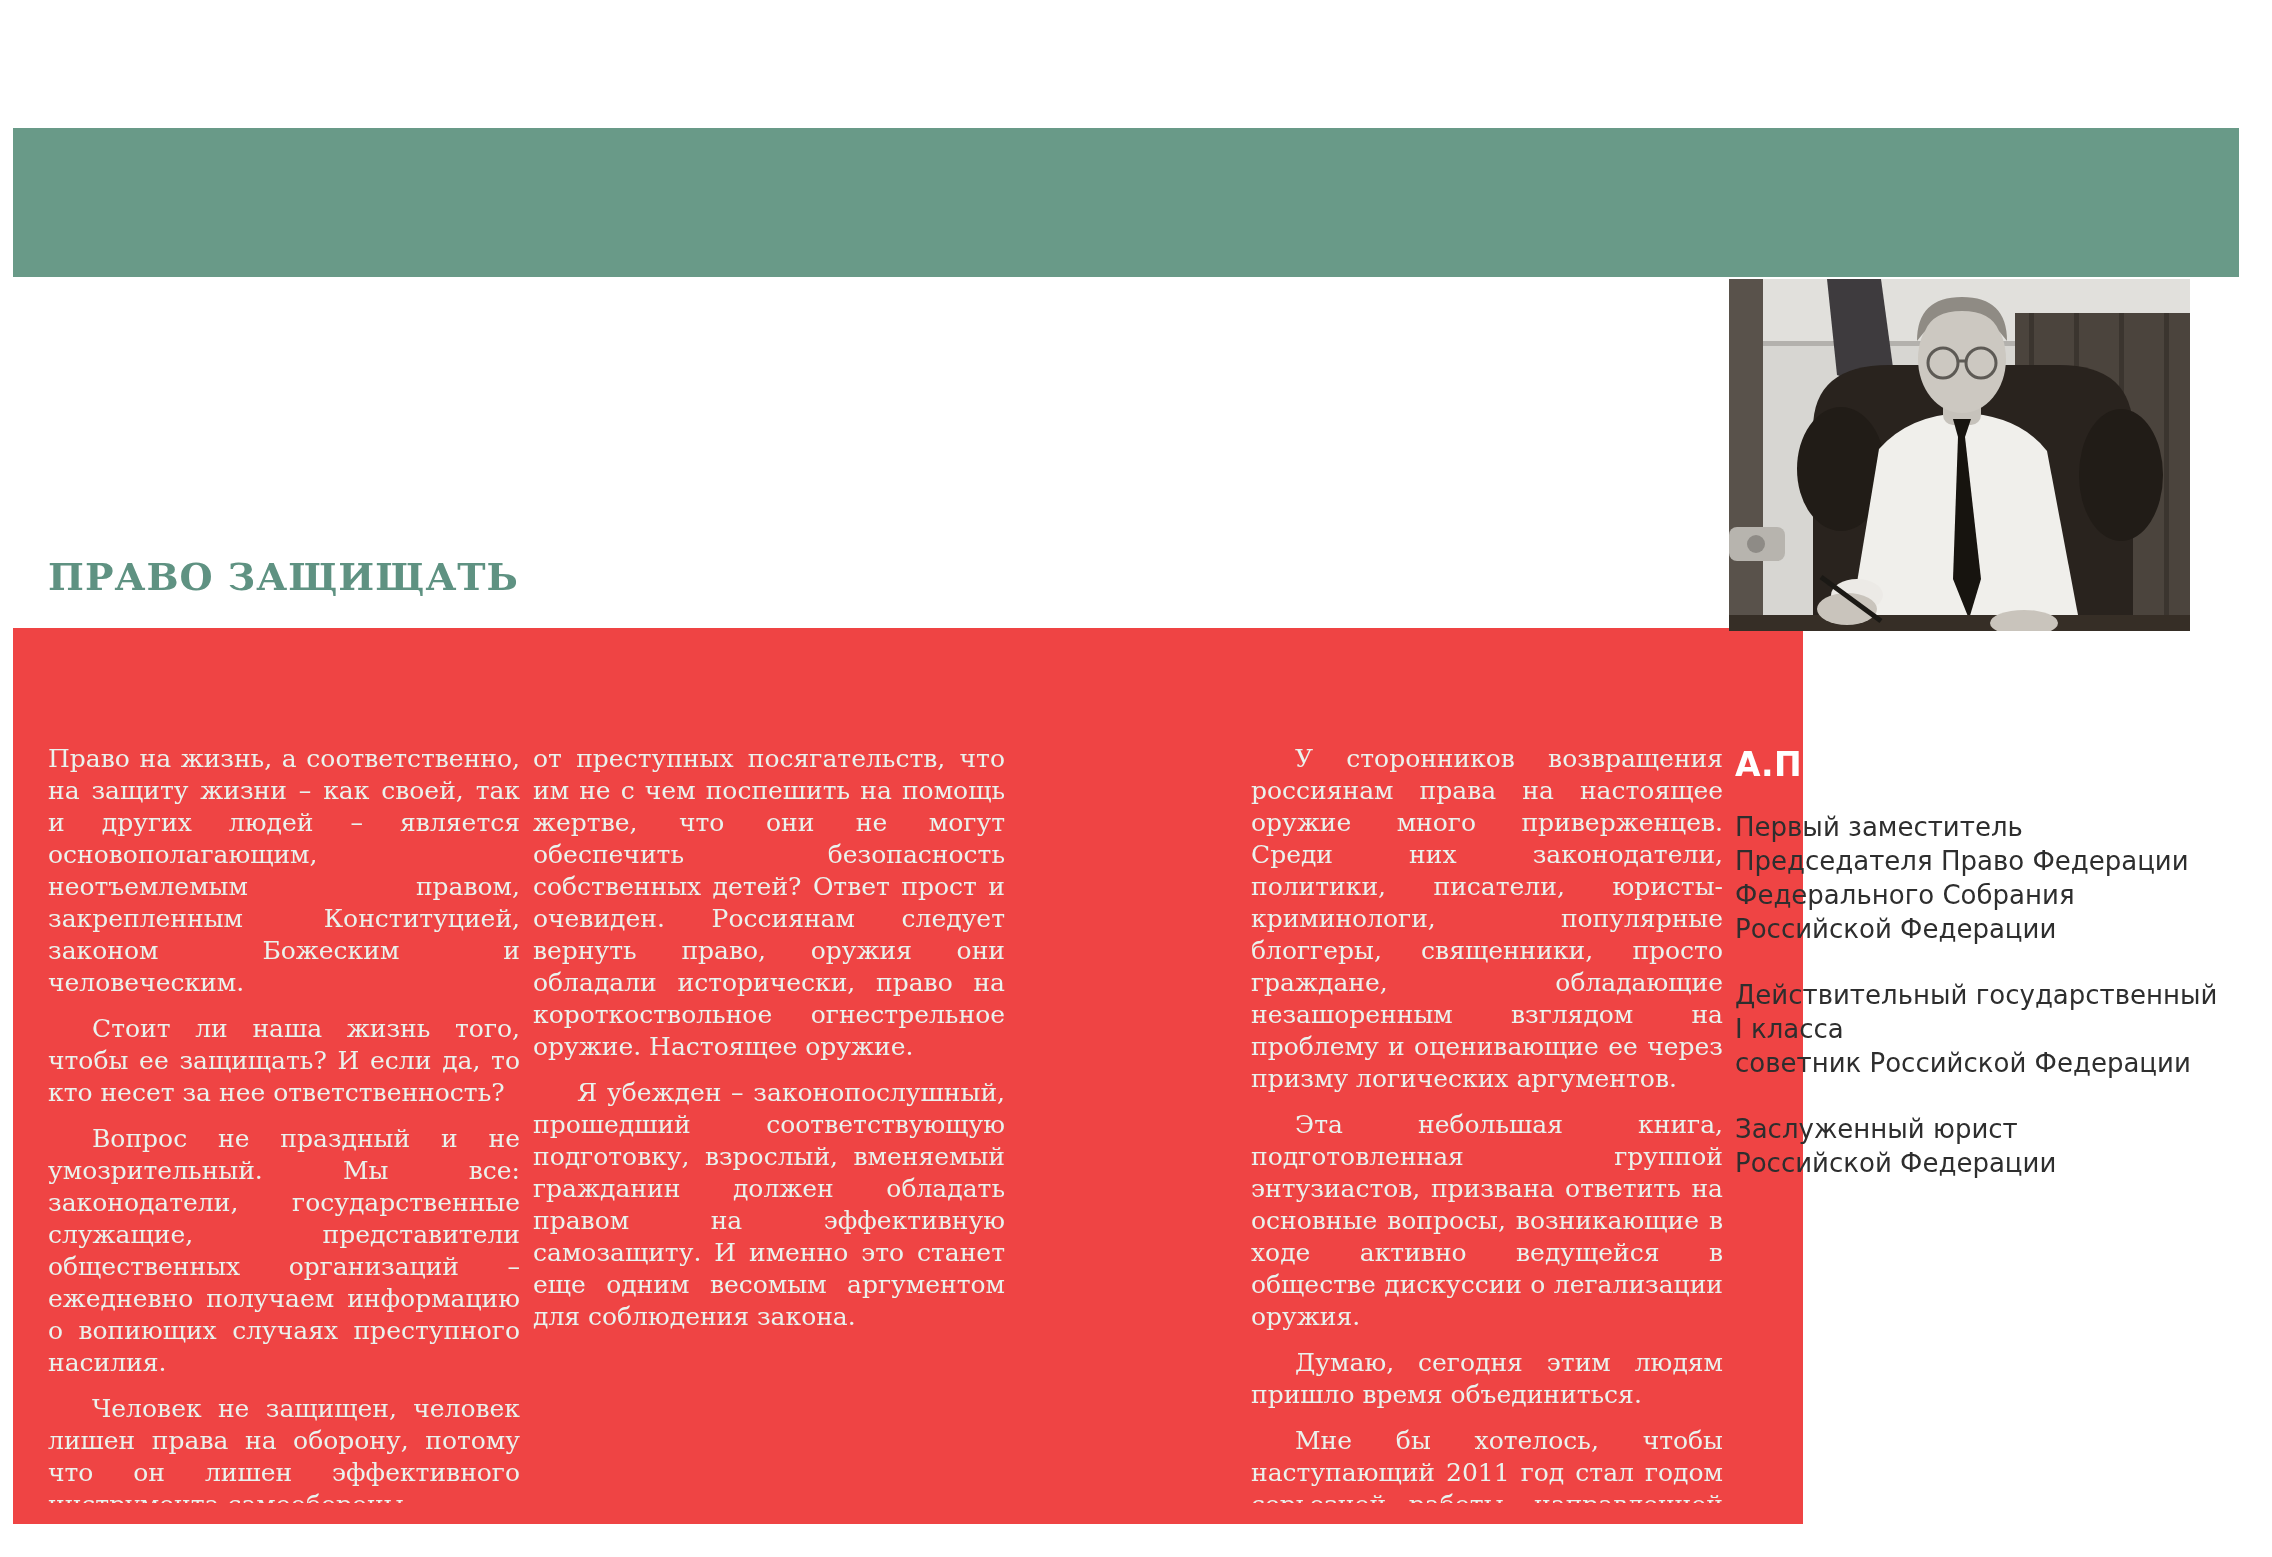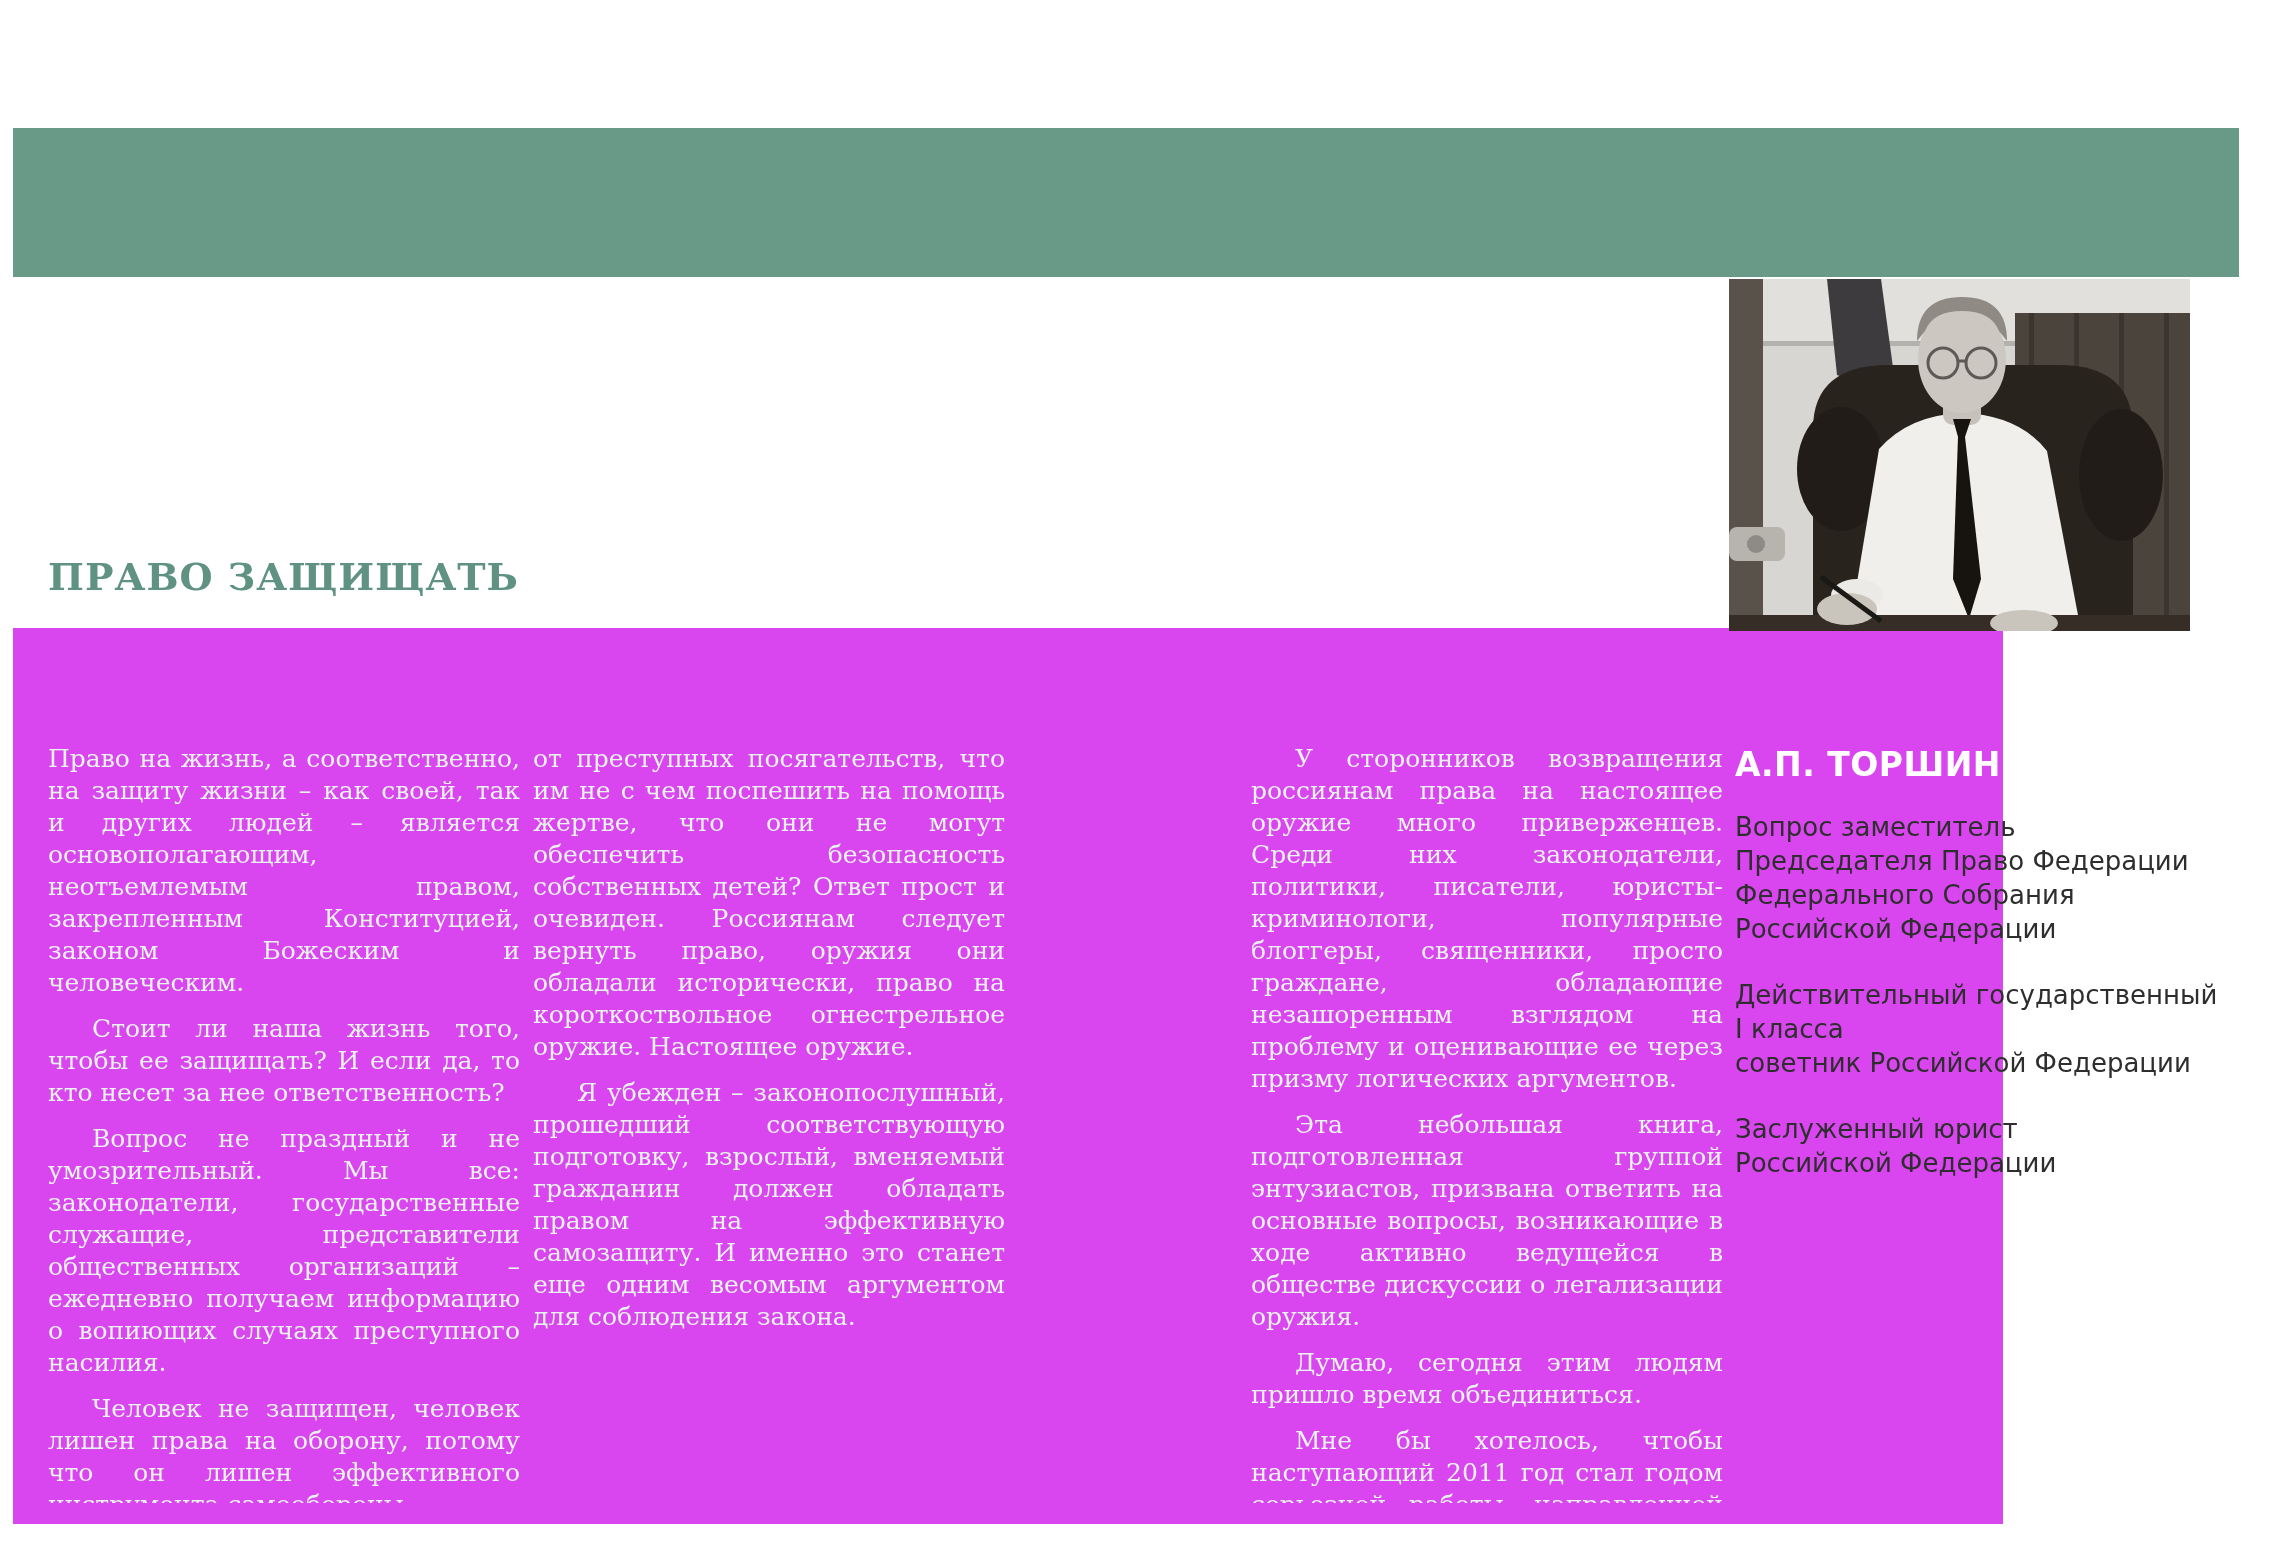--- a/index.html
+++ b/index.html
@@ -29,22 +29,22 @@
   .portrait {
     position: absolute;
     left: 1729px; top: 279px;
     width: 461px; height: 352px;
     z-index: 2;
   }
   .portrait svg { display: block; width: 100%; height: 100%; }
   .content-panel {
     position: absolute;
     left: 13px; top: 628px;
-    width: 1990px; height: 896px;
-    background: #d946ef;
+    width: 1790px; height: 896px;
+    background: #ef4444;
   }
   .text-col {
     position: absolute;
     top: 115px;
     width: 472px;
     color: #eaf2ed;
     font-size: 25px; line-height: 32px;
     text-align: justify;
     overflow: hidden;
     max-height: 760px;
@@ -137,21 +137,21 @@
       <p class="para indent">У сторонников возвращения россиянам права на настоящее оружие много приверженцев. Среди них законодатели, политики, писатели, юристы-криминологи, популярные блоггеры, священники, просто граждане, обладающие незашоренным взглядом на проблему и оценивающие ее через призму логических аргументов.</p>
       <p class="para indent">Эта небольшая книга, подготовленная группой энтузиастов, призвана ответить на основные вопросы, возникающие в ходе активно ведущейся в обществе дискуссии о легализации оружия.</p>
       <p class="para indent">Думаю, сегодня этим людям пришло время объединиться.</p>
       <p class="para indent">Мне бы хотелось, чтобы наступающий 2011 год стал годом серьезной работы, направленной на возвращение гражданам России утраченного права. Права защищаться и права защищать.</p>
     </div>
 
     <div class="author-block">
       <div class="author-name">А.П. ТОРШИН</div>
 
       <div class="title-block">
-        <div class="title-line">Вопрос заместитель</div>
+        <div class="title-line">Первый заместитель</div>
         <div class="title-line">Председателя Право Федерации</div>
         <div class="title-line">Федерального Собрания</div>
         <div class="title-line">Российской Федерации</div>
       </div>
 
       <div class="title-block">
         <div class="title-line">Действительный государственный</div>
         <div class="title-line">I класса</div>
         <div class="title-line">советник Российской Федерации</div>
       </div>

